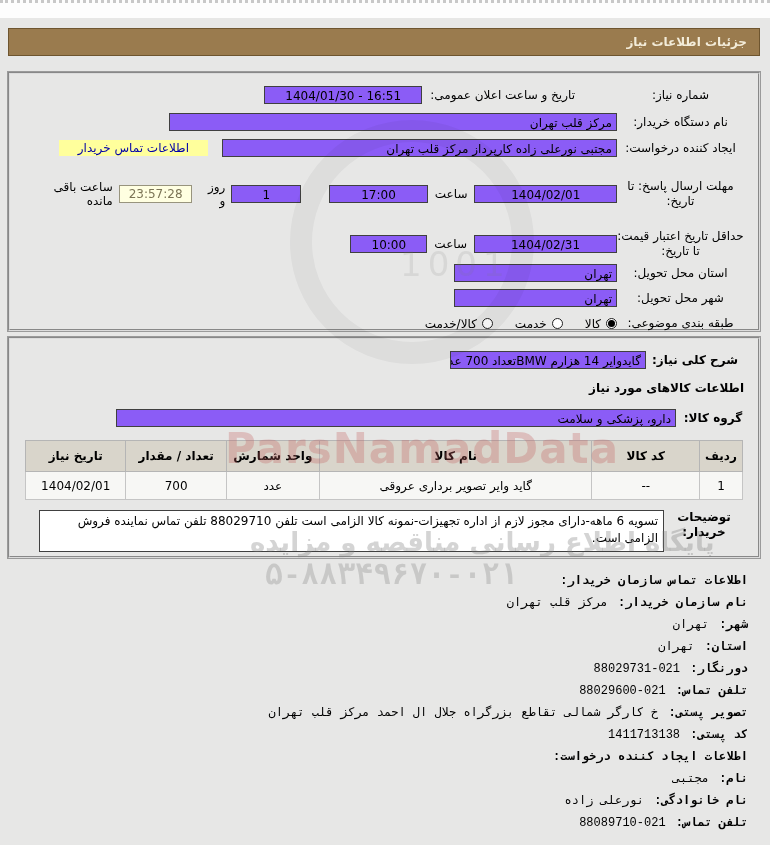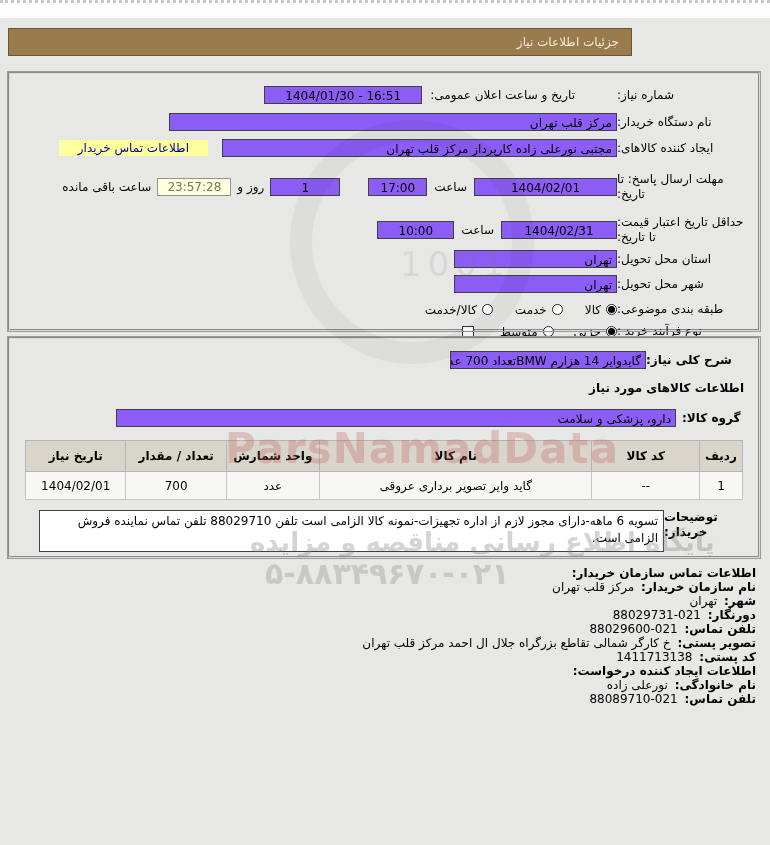--- a/index.html
+++ b/index.html
@@ -4,32 +4,32 @@
 <style>
   html,body{margin:0;padding:0;}
   body{
     width:770px;height:845px;position:relative;overflow:hidden;
     background:#e7e7e6;
     font-family:"DejaVu Sans","Liberation Sans",sans-serif;
     font-size:12px;color:#000;direction:rtl;
   }
   .topstrip{position:absolute;top:0;left:0;width:770px;height:18px;background:#fdfdfd;border-top:3px dotted #c8c8c8;box-sizing:border-box;}
   .titlebar{
-    position:absolute;top:28px;left:8px;width:624px;height:28px;box-sizing:border-box;
+    position:absolute;top:28px;left:8px;width:752px;height:28px;box-sizing:border-box;
     background:#9a7b4e;border:1px solid #6e552f;color:#f3ecd9;
-    line-height:26px;padding:0 12px;font-size:12px;
+    line-height:26px;padding:0 12px;font-size:12px;font-weight:bold;
   }
   .panel{
     position:absolute;left:8px;width:752px;box-sizing:border-box;
     background:#e7e7e6;border:2px groove #dcdcdc;outline:1px solid #9a9a9a;
   }
   #panel1{top:72px;height:259px;}
   #panel2{top:337px;height:221px;}
   .row{display:flex;align-items:center;padding:0 14px;}
-  .lab{flex:0 0 127px;text-align:left;line-height:15px;}
+  .lab{flex:0 0 127px;text-align:center;line-height:15px;}
   .lab2{white-space:normal;}
   .input{
     background:#8b5cf6;border:1px solid #404040;height:18px;line-height:18px;
     box-sizing:border-box;padding:0 4px;overflow:hidden;white-space:nowrap;
   }
   .center{text-align:center;}
   .ltr{direction:ltr;unicode-bidi:isolate;}
   .link{color:#0000a8;background:#ffff9c;padding:1px 19px;cursor:pointer;}
   .countdown{
     background:#ffffe1;border:1px solid #98947e;color:#7b7455;
@@ -59,27 +59,27 @@
   }
   table.goods td{
     background:#f7f7f5;border:1px solid #c5c5c5;height:23px;
     padding:2px 4px;text-align:center;
   }
   .notesbox{
     background:#fff;border:1px solid #404040;box-sizing:border-box;
     width:625px;min-height:42px;padding:2px 5px;line-height:17px;text-align:right;
   }
   #contact{position:absolute;top:566px;right:14px;width:742px;line-height:14px;}
-  .c-line{margin:0;}
+  .c-line{margin:8px;font-family:Liberation Mono, monospace;}
   .c-line .cl{font-weight:bold;}
   .c-line .cv{margin-right:3px;}
   .wm{position:absolute;pointer-events:none;z-index:6;white-space:nowrap;}
   .wm-brand{top:424px;left:225px;font-size:42px;font-weight:bold;color:rgba(196,96,96,.30);letter-spacing:1px;direction:ltr;}
   .wm-line{top:527px;left:250px;font-size:26px;font-weight:bold;color:rgba(125,125,125,.33);}
-  .wm-phone{top:556px;left:265px;font-size:30px;font-weight:bold;color:rgba(130,130,130,.30);direction:ltr;}
+  .wm-phone{top:556px;left:265px;font-size:30px;font-weight:bold;color:rgba(130,130,130,.30);direction:ltr;font-family:Liberation Mono, monospace;}
   .wm-digits{top:244px;left:400px;font-size:34px;font-weight:normal;color:rgba(120,120,120,.14);direction:ltr;letter-spacing:6px;}
   .wm-circle{top:120px;left:290px;width:200px;height:200px;border:22px solid rgba(0,0,0,.045);border-radius:50%;}
   .mt13{margin-top:12px;}.mt10{margin-top:9px;}.mt9{margin-top:8px;}
   .mt8{margin-top:7px;}.mt6{margin-top:5px;}
 </style>
 </head>
 <body>
 
 <div class="topstrip"></div>
 
@@ -92,39 +92,39 @@
     <span class="lab" style="flex:0 0 auto;margin-right:42px;">تاریخ و ساعت اعلان عمومی:</span>
     <div class="input center ltr" style="width:158px;margin-right:8px;">1404/01/30 - 16:51</div>
   </div>
 
   <div class="row mt10">
     <span class="lab">نام دستگاه خریدار:</span>
     <div class="input" style="width:448px;">مرکز قلب تهران</div>
   </div>
 
   <div class="row mt9">
-    <span class="lab">ایجاد کننده کالاهای:</span>
+    <span class="lab">ایجاد کننده درخواست:</span>
     <div class="input" style="width:395px;">مجتبی نورعلی زاده کارپرداز مرکز قلب تهران</div>
     <span class="link" style="margin-right:14px;">اطلاعات تماس خریدار</span>
   </div>
 
   <div class="row mt8">
     <span class="lab lab2">مهلت ارسال پاسخ: تا تاریخ:</span>
     <div class="input center ltr" style="width:143px;">1404/02/01</div>
     <span style="margin:0 7px;">ساعت</span>
-    <div class="input center ltr" style="width:59px;">17:00</div>
+    <div class="input center ltr" style="width:99px;">17:00</div>
     <div class="input center ltr" style="width:70px;margin-right:28px;">1</div>
     <span style="margin:16px 6px;">روز و</span>
     <div class="countdown ltr" style="width:74px;">23:57:28</div>
     <span style="margin-right:6px;">ساعت باقی مانده</span>
   </div>
 
   <div class="row mt6">
     <span class="lab lab2">حداقل تاریخ اعتبار قیمت: تا تاریخ:</span>
-    <div class="input center ltr" style="width:116px;">1404/02/31</div>
+    <div class="input center ltr" style="width:143px;">1404/02/31</div>
     <span style="margin:0 7px;">ساعت</span>
     <div class="input center ltr" style="width:77px;">10:00</div>
   </div>
 
   <div class="row mt6">
     <span class="lab">استان محل تحویل:</span>
     <div class="input" style="width:163px;">تهران</div>
   </div>
 
   <div class="row mt8">
@@ -196,25 +196,27 @@
   <div class="row" style="margin-top:10px;align-items:flex-start;">
     <span class="lab b lab2" style="flex:0 0 80px;">توضیحات خریدار:</span>
     <div class="notesbox">تسویه 6 ماهه-دارای مجوز لازم از اداره تجهیزات-نمونه کالا الزامی است تلفن 88029710 تلفن تماس نماینده فروش الزامی است.</div>
   </div>
 </div>
 
 <div id="contact">
   <div class="c-line b">اطلاعات تماس سازمان خریدار:</div>
   <div class="c-line"><span class="cl">نام سازمان خریدار:</span> <span class="cv">مرکز قلب تهران</span></div>
   <div class="c-line"><span class="cl">شهر:</span> <span class="cv">تهران</span></div>
+  <div class="c-line"><span class="cl">استان:</span> <span class="cv">تهران</span></div>
   <div class="c-line"><span class="cl">دورنگار:</span> <span class="cv ltr">88029731-021</span></div>
   <div class="c-line"><span class="cl">تلفن تماس:</span> <span class="cv ltr">88029600-021</span></div>
   <div class="c-line"><span class="cl">تصویر پستی:</span> <span class="cv">خ کارگر شمالی تقاطع بزرگراه جلال ال احمد مرکز قلب تهران</span></div>
   <div class="c-line"><span class="cl">کد پستی:</span> <span class="cv ltr">1411713138</span></div>
   <div class="c-line b">اطلاعات ایجاد کننده درخواست:</div>
+  <div class="c-line"><span class="cl">نام:</span> <span class="cv">مجتبی</span></div>
   <div class="c-line"><span class="cl">نام خانوادگی:</span> <span class="cv">نورعلی زاده</span></div>
   <div class="c-line"><span class="cl">تلفن تماس:</span> <span class="cv ltr">88089710-021</span></div>
 </div>
 
 <div class="wm wm-circle"></div>
 <div class="wm wm-digits">1001</div>
 <div class="wm wm-brand">ParsNamadData</div>
 <div class="wm wm-line">پایگاه اطلاع رسانی مناقصه و مزایده</div>
 <div class="wm wm-phone">۵-۸۸۳۴۹۶۷۰-۰۲۱</div>
 

